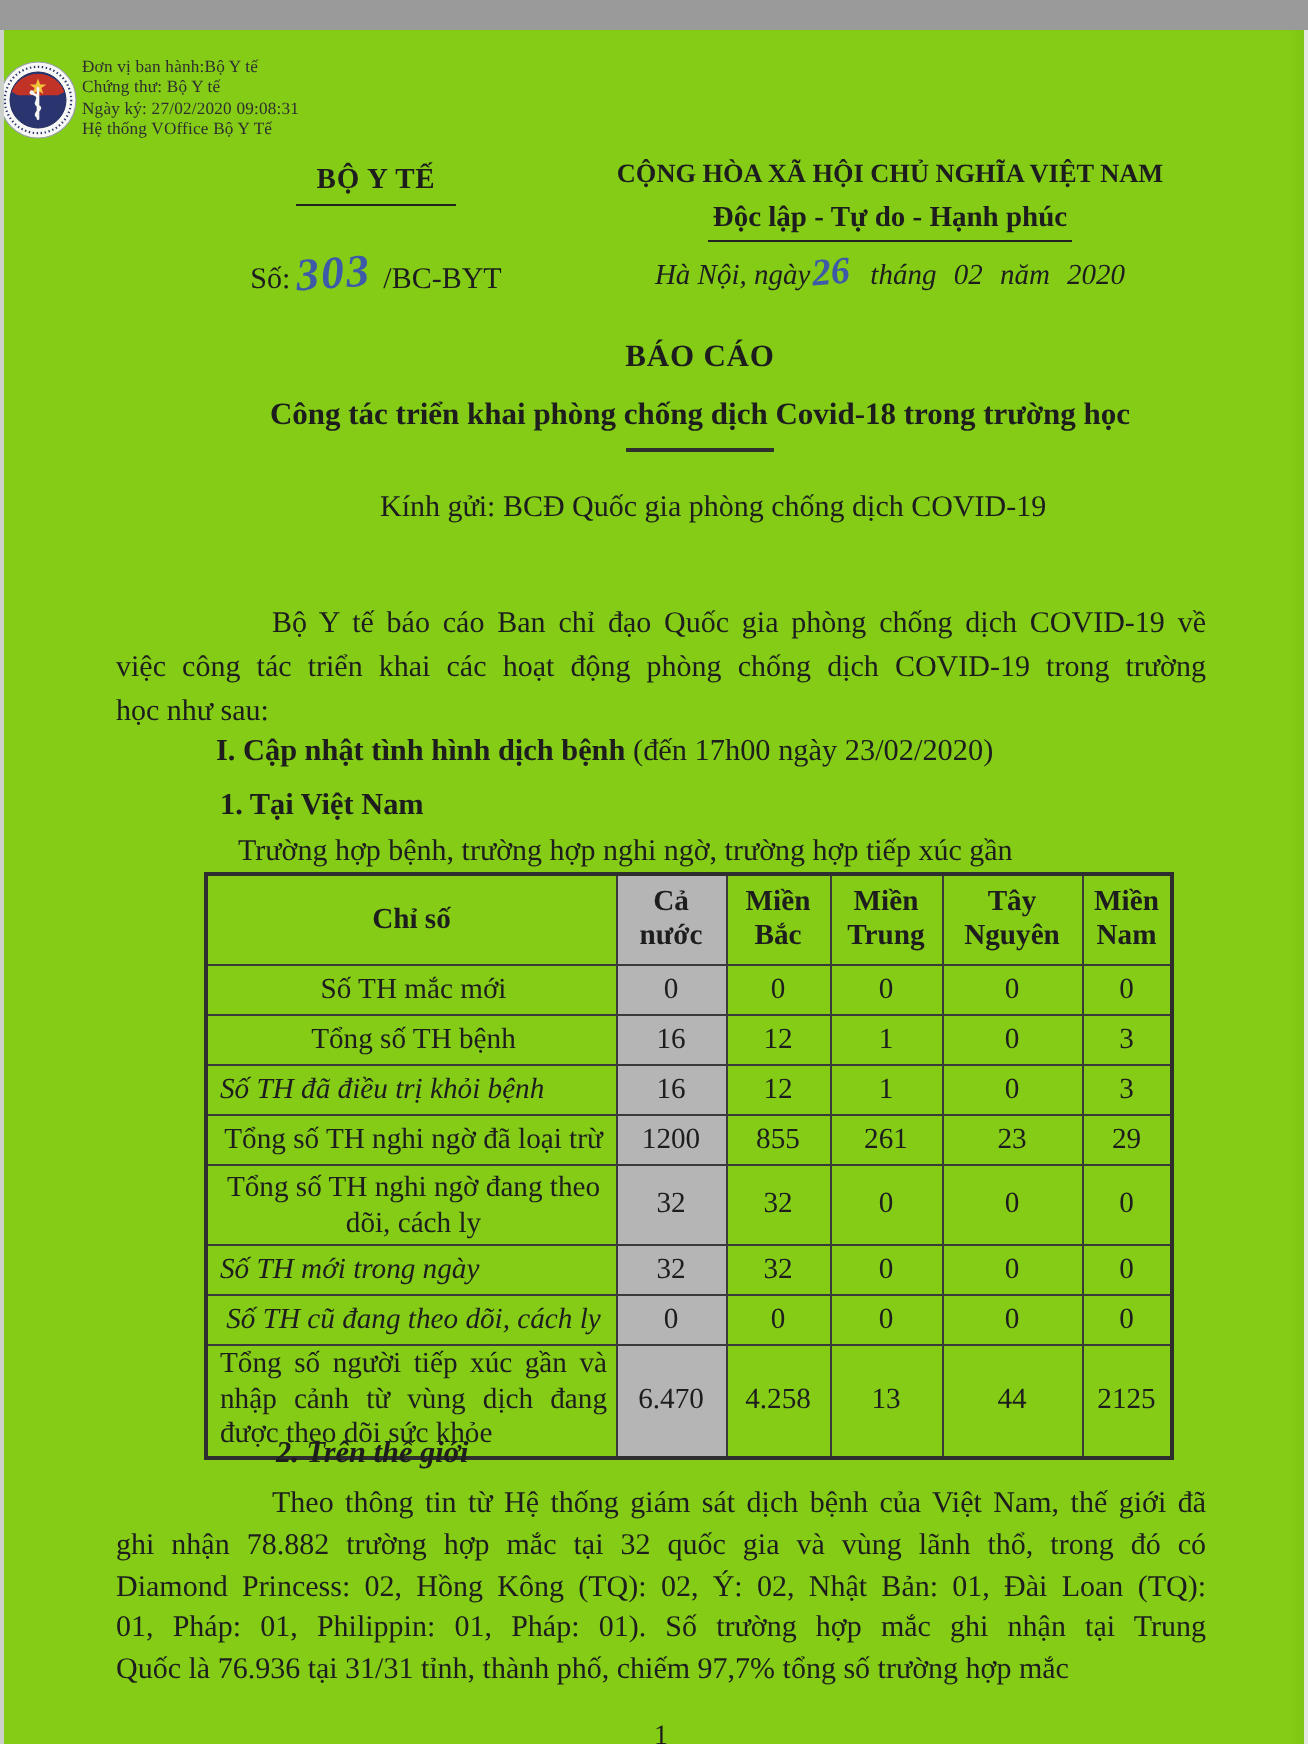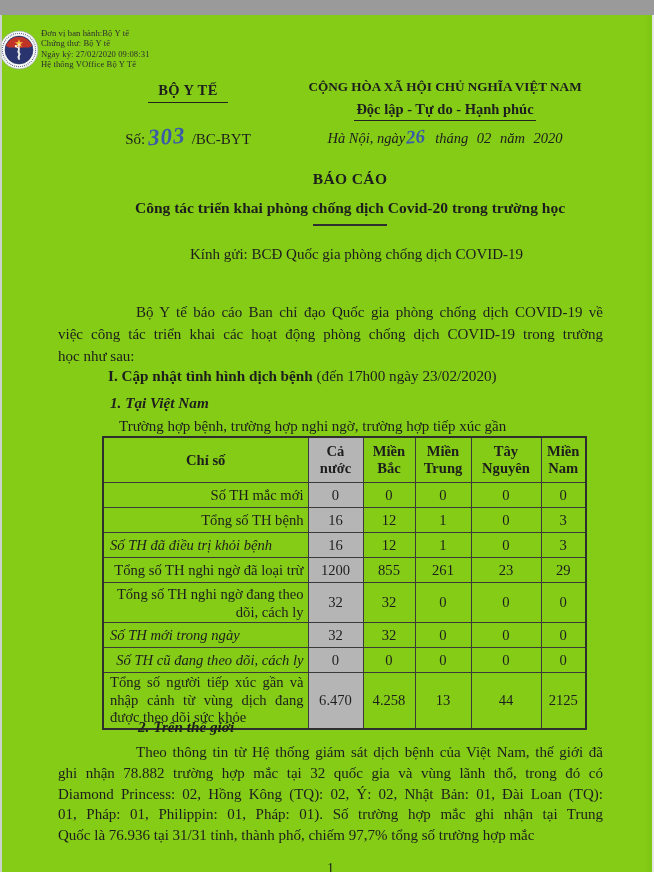--- a/index.html
+++ b/index.html
@@ -55,38 +55,38 @@
   .para { position:absolute; left:56px; width:545px; font-size:15px; }
   .para .ln { line-height:22px; text-align:justify; text-align-last:justify; }
   .para .ln.last { text-align-last:left; }
   .para .ln.indent { padding-left:78px; }
   #para-intro { top:286px; }
   #para-world { top:727px; }
   #para-world .ln { line-height:20.8px; }
 
   .h-sec   { position:absolute; left:106px; top:352px; font-size:15.2px; white-space:nowrap; }
   .h-sec b { font-weight:bold; }
-  .h-sub1  { position:absolute; left:108px; top:379px; font-size:15.2px; font-weight:bold; font-style:italic; white-space:nowrap; }
+  .h-sub1  { position:absolute; left:108px; top:379px; font-size:15.2px; font-weight:bold; white-space:nowrap; }
   .caption { position:absolute; left:117px; top:403px; font-size:15px; white-space:nowrap; }
   .h-sub2  { position:absolute; left:136px; top:703px; font-size:15.2px; font-weight:bold; font-style:italic; white-space:nowrap; }
 
   
   table.data {
     position:absolute; left:100px; top:421px;
     border-collapse:collapse; table-layout:fixed;
     width:483px; font-size:14.6px; color:#1d1d1d;
     border:2px solid #2e2e2e;
   }
   table.data th, table.data td {
     border:1px solid #3a3a3a; padding:1px 4px; vertical-align:middle;
     overflow:hidden;
   }
   table.data th { font-weight:bold; text-align:center; line-height:17px; height:42px; }
   table.data td.num { text-align:center; }
-  table.data td.lbl { text-align:right; padding-left:6px; line-height:18px; }
+  table.data td.lbl { text-align:center; padding-left:6px; line-height:18px; }
   table.data .shade { background:#b5b5b5; }
   table.data tr.single td { height:22px; }
   table.data td.nowrap { white-space:nowrap; }
   table.data td.sub { font-style:italic; }
   table.data td.sub-right { font-style:italic; text-align:left; padding-right:7px; }
   table.data td.just { text-align:justify; line-height:17.5px; }
 
   .page-num { position:absolute; left:56px; top:846px; width:545px; text-align:center; font-size:14px; }
 </style>
 </head>
@@ -123,21 +123,21 @@
   <div class="hdr-right">
     <div class="national-1">CỘNG HÒA XÃ HỘI CHỦ NGHĨA VIỆT NAM</div>
     <span class="national-2">Độc lập - Tự do - Hạnh phúc</span>
     <div class="date-line">
       <span>Hà Nội, ngày</span><span class="hand hand-small">26</span><span class="date-suffix">tháng 02 năm 2020</span>
     </div>
   </div>
 
   <div class="title-block">
     <div class="doc-type">BÁO CÁO</div>
-    <div class="subject">Công tác triển khai phòng chống dịch Covid-20 trong trường học</div>
+    <div class="subject">Công tác triển khai phòng chống dịch Covid-18 trong trường học</div>
     <div class="subject-divider"></div>
   </div>
 
   <div class="recipient">Kính gửi: BCĐ Quốc gia phòng chống dịch COVID-19</div>
 
   <div class="para" id="para-intro">
     <div class="ln indent">Bộ Y tế báo cáo Ban chỉ đạo Quốc gia phòng chống dịch COVID-19 về</div>
     <div class="ln">việc công tác triển khai các hoạt động phòng chống dịch COVID-19 trong trường</div>
     <div class="ln last">học như sau:</div>
   </div>

